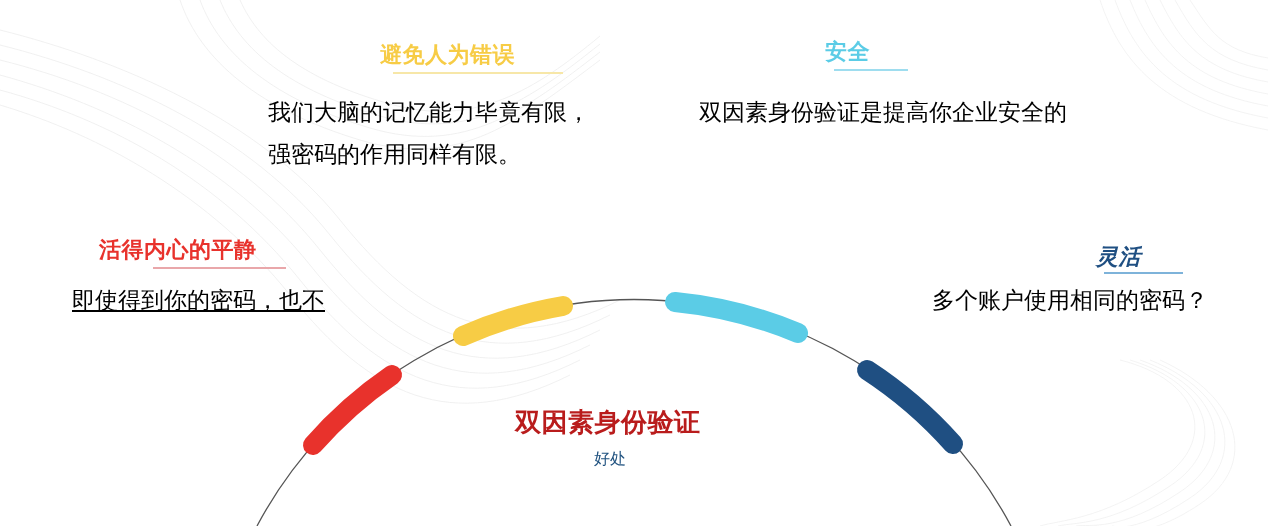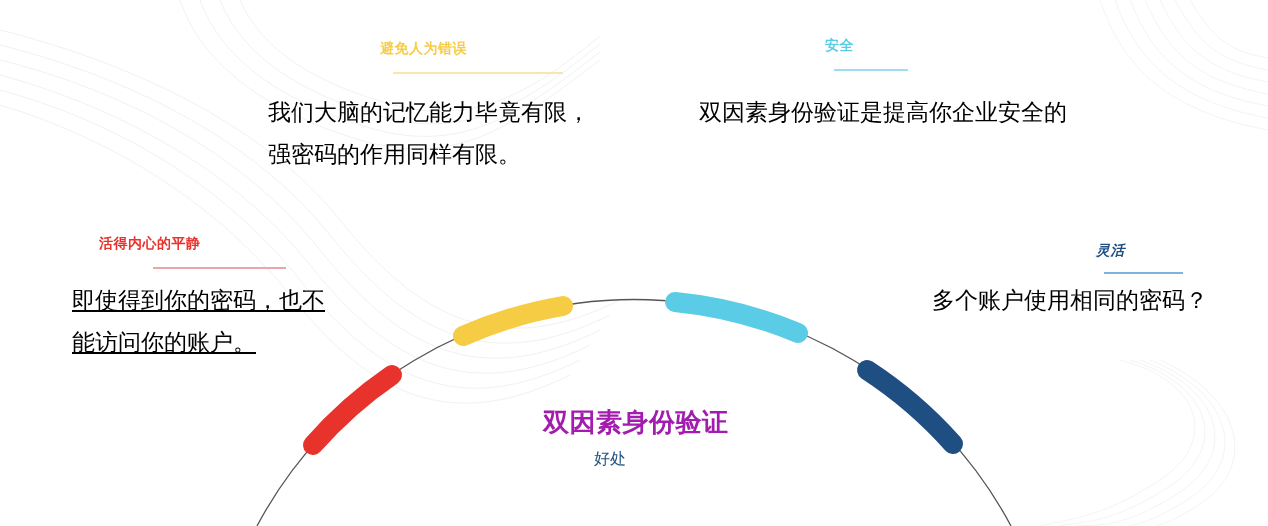--- a/index.html
+++ b/index.html
@@ -2,21 +2,21 @@
 <html><head>
 <meta charset="utf-8">
 <style>
   * { margin: 0; padding: 0; box-sizing: border-box; }
   html, body { width: 1268px; height: 526px; overflow: hidden; background: #ffffff; }
   body { position: relative; font-family: "DejaVu Sans", "Liberation Sans", sans-serif; }
 
   .bg-svg { position: absolute; left: 0; top: 0; width: 1268px; height: 526px; }
   .title {
     position: absolute;
-    font-size: 14px;
+    font-size: 22px;
     font-weight: bold;
     white-space: nowrap;
     letter-spacing: 0.5px;
   }
   .underline { position: absolute; height: 2px; }
   .desc {
     position: absolute;
     font-size: 23px;
     color: #000000;
     line-height: 42px;
@@ -95,28 +95,27 @@
   <div class="desc" style="left:699px; top:91px;">
     <div>双因素身份验证是提高你企业安全的</div>
   </div>
 </div>
 
 <div>
   <div class="title" style="left:99px; top:235px; color:#E8322C;">活得内心的平静</div>
   <div class="underline" style="left:153px; top:267px; width:133px; background:#E9A7AA;"></div>
   <div class="desc" style="left:72px; top:279px;text-decoration:underline;">
     <div>即使得到你的密码，也不</div>
-    <div>能访问你的账户。</div>
   </div>
 </div>
 
 <div>
   <div class="title" style="left:1096px; top:242px; color:#1F4F82;font-style:italic;">灵活</div>
   <div class="underline" style="left:1104px; top:272px; width:79px; background:#7EB3DA;"></div>
   <div class="desc" style="left:932px; top:279px;">
     <div>多个账户使用相同的密码？</div>
   </div>
 </div>
 
 <div>
-  <div class="center-title" style="left:543px; top:405px; color:#a21caf;">双因素身份验证</div>
+  <div class="center-title" style="left:515px; top:405px; color:#b91c1c;">双因素身份验证</div>
   <div class="center-sub" style="left:594px; top:449px; color:#215380;">好处</div>
 </div>
 
 </body></html>

